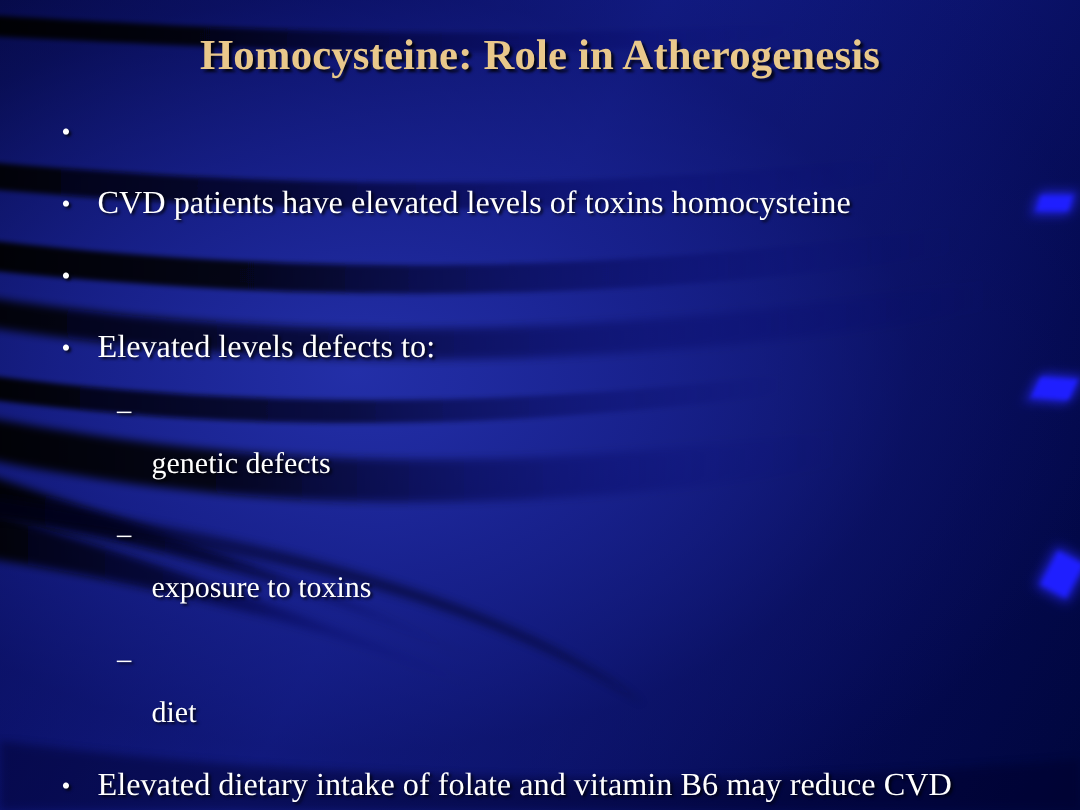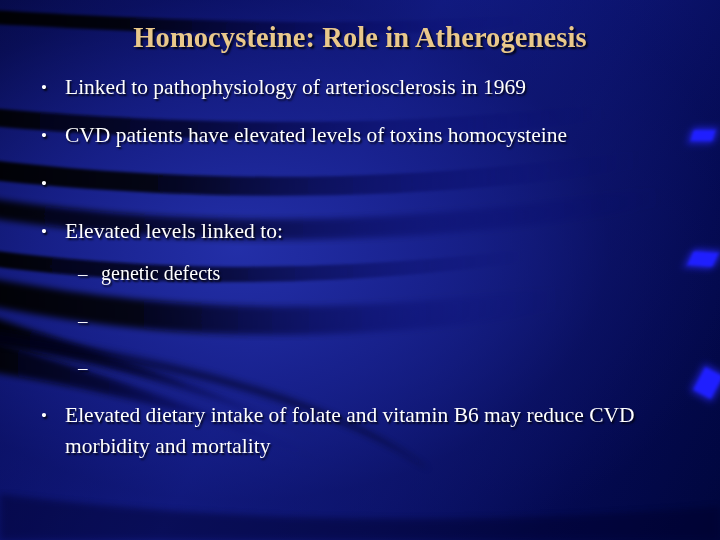--- a/index.html
+++ b/index.html
@@ -116,21 +116,21 @@
     font-size: 20px;
     line-height: 29px;
     margin-bottom: 18px;
   }
   .lvl2 .marker {
     width: 23px;
     flex: 0 0 23px;
     font-size: 19px;
     line-height: 29px;
   }
-  .lvl2 .text { flex: 1 1 auto; }
+  .lvl2 .text { flex: 1 1 auto; margin-top: 36px; }
 
   .spacer-after { margin-bottom: 17px; }
   .tight { margin-bottom: 12px; }
 </style>
 </head>
 <body>
 
 <div id="slide">
 
   <div class="swoosh-layer">
@@ -194,48 +194,49 @@
     </div>
 
   <div class="content">
 
     <div class="slide-title">Homocysteine: Role in Atherogenesis</div>
 
     <div class="body-list">
 
       <div class="bullet-row lvl1 spacer-after">
         <span class="marker">•</span>
-        <span class="text">Linked to pathophysiology of arteriosclerosis in 1969</span>
       </div>
 
       <div class="bullet-row lvl1 spacer-after">
         <span class="marker">•</span>
         <span class="text">CVD patients have elevated levels of toxins homocysteine</span>
       </div>
 
       <div class="bullet-row lvl1 spacer-after">
         <span class="marker">•</span>
       </div>
 
       <div class="bullet-row lvl1 tight">
         <span class="marker">•</span>
-        <span class="text">Elevated levels linked to:</span>
+        <span class="text">Elevated levels defects to:</span>
       </div>
 
       <div class="bullet-row lvl2">
         <span class="marker">–</span>
         <span class="text">genetic defects</span>
       </div>
 
       <div class="bullet-row lvl2">
         <span class="marker">–</span>
+        <span class="text">exposure to toxins</span>
       </div>
 
       <div class="bullet-row lvl2">
         <span class="marker">–</span>
+        <span class="text">diet</span>
       </div>
 
       <div class="bullet-row lvl1">
         <span class="marker">•</span>
         <span class="text">Elevated dietary intake of folate and vitamin B6 may reduce CVD morbidity and mortality</span>
       </div>
 
     </div>
   </div>
 </div>

